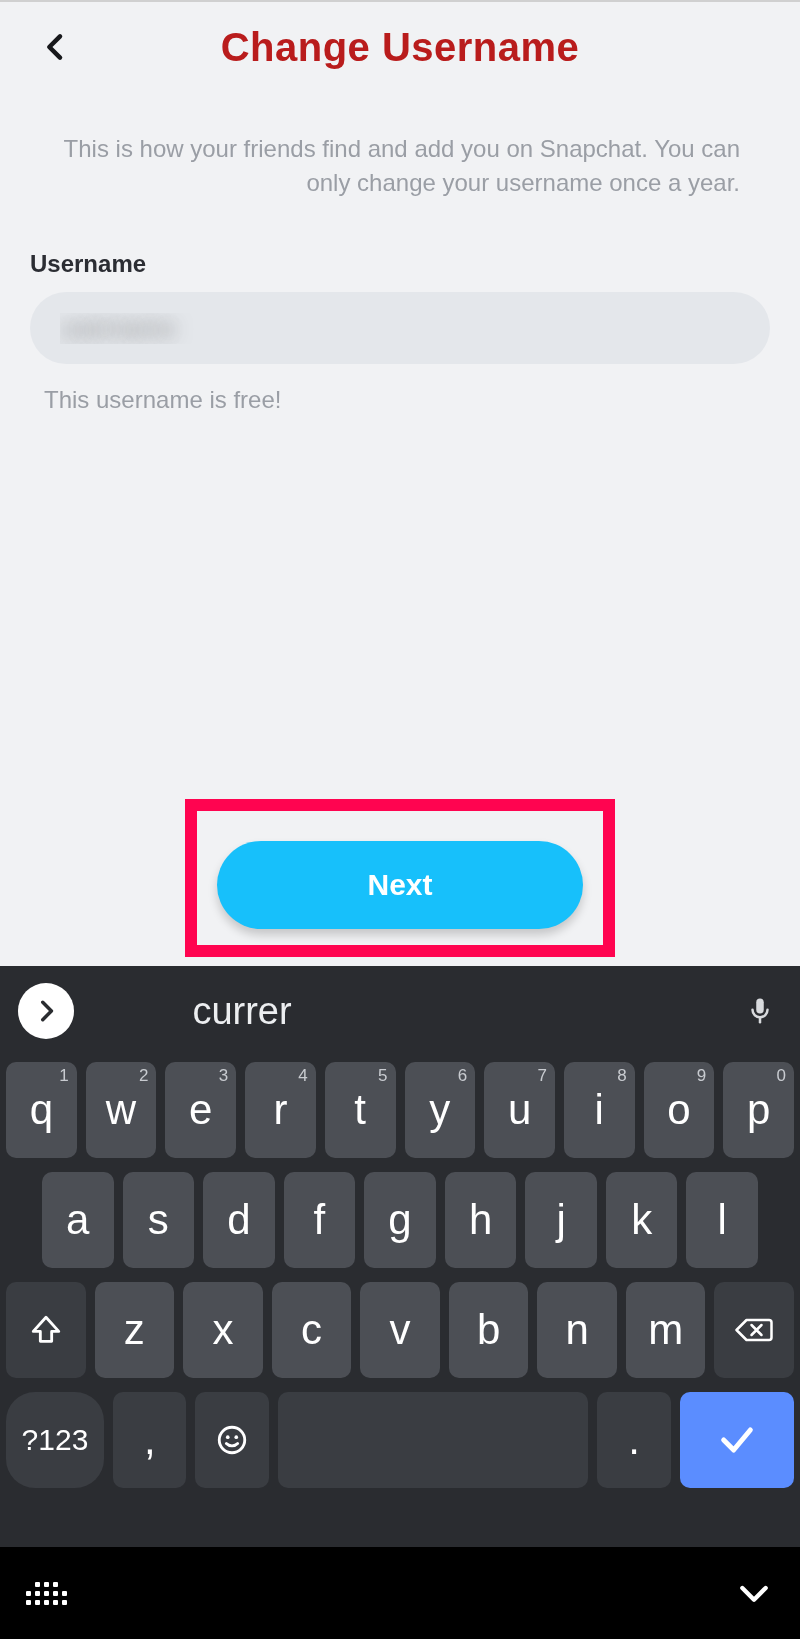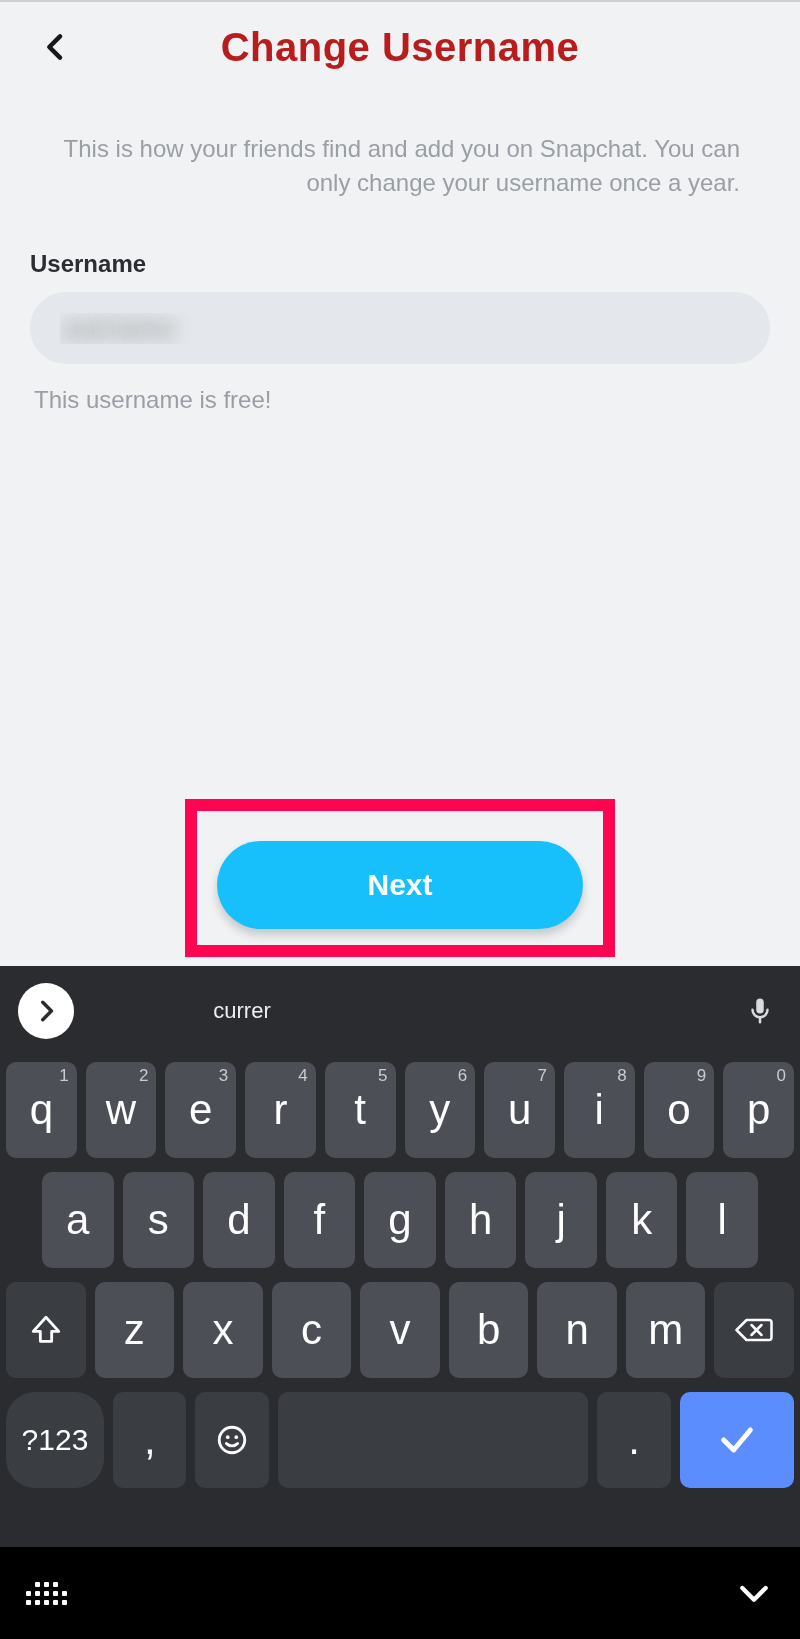--- a/index.html
+++ b/index.html
@@ -18,38 +18,38 @@
 
   .field-label { color: #2b2d33; font-weight: 700; font-size: 24px; margin: 50px 30px 14px; }
 
   .input-wrap { margin: 0 30px; }
   .input {
     width: 100%; height: 72px; border-radius: 36px; border: none; outline: none;
     background: #e4e7eb; font-size: 26px; color: #4a4d55; padding: 0 30px;
   }
   .input.blurred { color: transparent; text-shadow: 0 0 18px rgba(60,60,60,0.55); }
 
-  .status { color: #9a9ea5; font-size: 24px; margin: 22px 34px 0; }
+  .status { color: #9a9ea5; font-size: 24px; margin: 22px 44px 0; }
 
   .next-area { position: absolute; left: 0; right: 0; bottom: 9px; display: flex; justify-content: center; }
   .highlight-box { border: 12px solid #ff0450; padding: 30px 20px 16px; }
   .next-btn {
     width: 366px; height: 88px; border-radius: 44px; border: none; background: #17c0fb;
     color: #fff; font-size: 30px; font-weight: 700; cursor: pointer;
     box-shadow: 0 6px 10px rgba(0,0,0,0.18);
   }
 
   
   .keyboard { position: absolute; top: 964px; left: 0; right: 0; bottom: 0; background: #2a2c30; display: flex; flex-direction: column; }
 
   .suggest-bar { display: flex; align-items: center; height: 90px; padding: 0 18px; gap: 8px; }
   .expand {
     width: 56px; height: 56px; border-radius: 50%; background: #fff; display: flex; align-items: center; justify-content: center; cursor: pointer; flex-shrink: 0;
   }
-  .sug { flex: 1; text-align: center; color: #eceef0; font-size: 22px; position: relative; cursor: pointer; padding: 10px 4px; }
+  .sug { flex: 1; text-align: center; color: #eceef0; font-size: 38px; position: relative; cursor: pointer; padding: 10px 4px; }
   .sug.blurred { color: transparent; text-shadow: 0 0 14px rgba(200,200,200,0.8); }
   .sug + .sug::before {
     content: ""; position: absolute; left: 0; top: 10px; bottom: 10px; width: 1px; background: #4c4f55;
   }
   .mic { width: 44px; flex-shrink: 0; display: flex; align-items: center; justify-content: center; cursor: pointer; }
 
   .rows { padding: 6px; display: flex; flex-direction: column; gap: 14px; }
   .row { display: flex; gap: 9px; justify-content: center; }
   .row.r1 .key, .row.r2 .key, .row.r3 .key { flex: 1; }
   .row.r2 { padding: 0 36px; }

